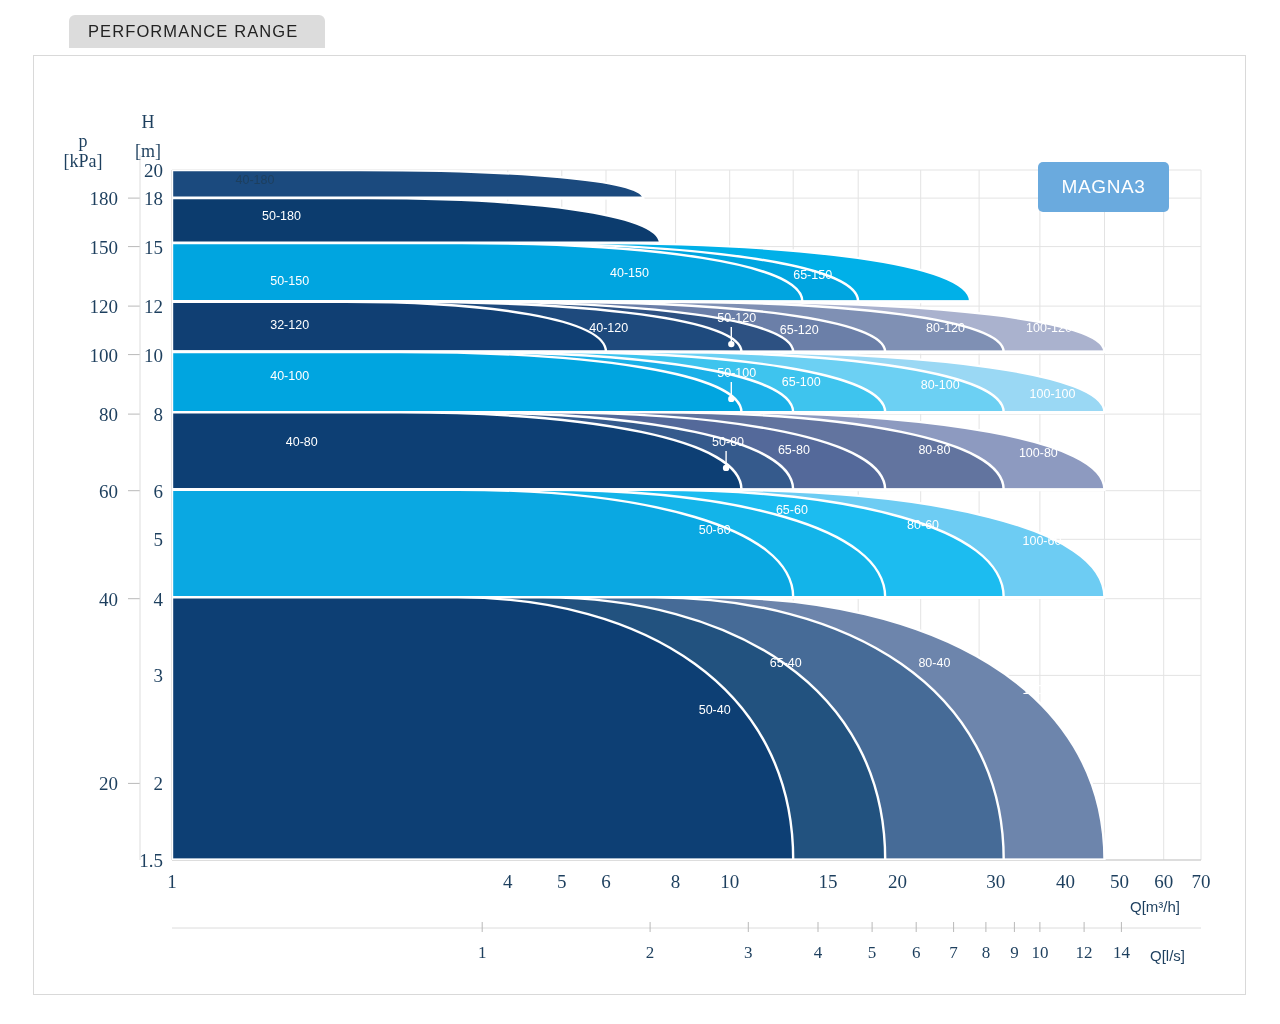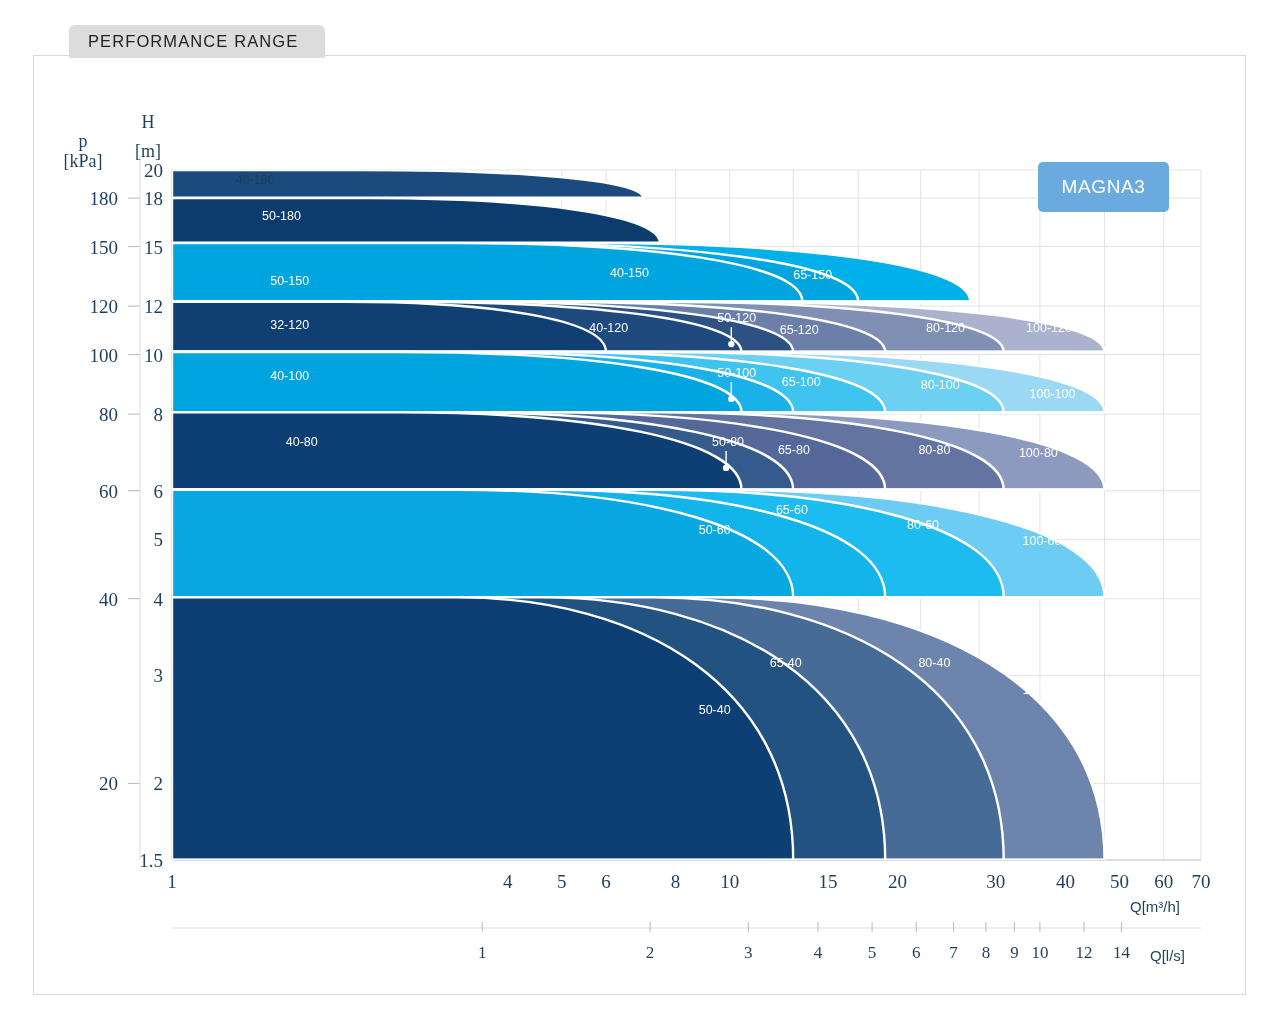--- a/index.html
+++ b/index.html
@@ -11,21 +11,21 @@
   }
   #root{position:relative;width:1280px;height:1024px;}
 
   
   .card{
     position:absolute;left:33px;top:55px;width:1213px;height:940px;
     border:1px solid #d9d9d9;background:#fff;box-sizing:border-box;
   }
   
   .tab{
-    position:absolute;left:69px;top:25px;width:256px;height:33px;
+    position:absolute;left:69px;top:15px;width:256px;height:33px;
     background:#dcdcdc;border-radius:6px 6px 0 0;
     display:flex;align-items:center;
     z-index:5;
   }
   .tab span{
     padding-left:19px;
     font-size:16.5px;letter-spacing:1.1px;color:#222;
     font-family:"Liberation Sans", sans-serif;font-weight:400;
   }
 

